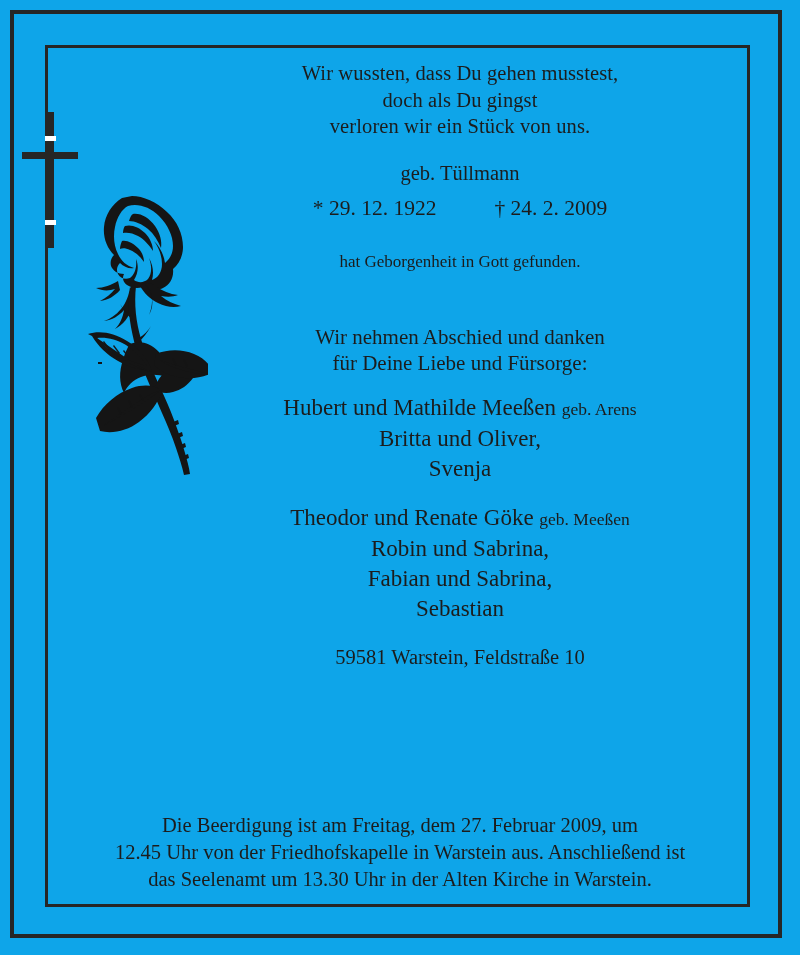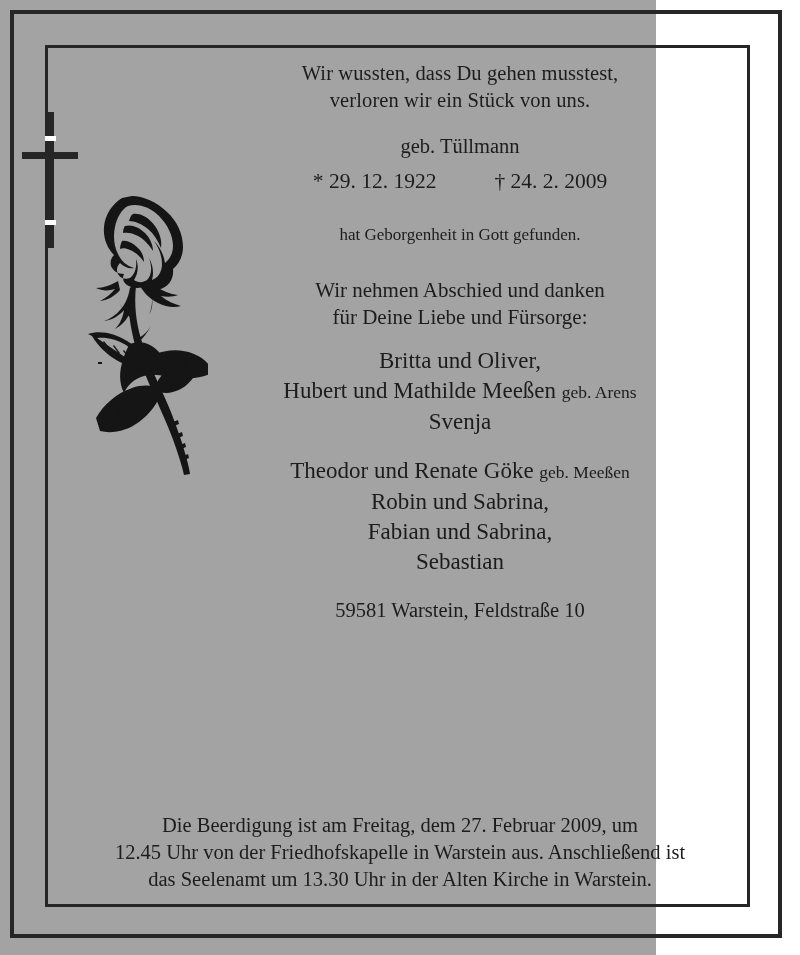--- a/index.html
+++ b/index.html
@@ -12,22 +12,22 @@
     background: #ffffff;
     font-family: "Liberation Serif", "DejaVu Serif", serif;
     color: #1c1c1c;
     overflow: hidden;
   }
 
   
   #notice {
     position: absolute;
     left: 0; top: 0;
-    width: 656px; height: 955px;
-    background: #a3a3a3;
+    width: 800px; height: 955px;
+    background: #0ea5e9;
   }
   #outer-frame {
     position: absolute;
     left: 10px; top: 10px;
     width: 772px; height: 928px;
     border: 4px solid #262626;
     box-sizing: border-box;
   }
   #inner-frame {
     position: absolute;
@@ -119,21 +119,21 @@
   .consolation {
     font-size: 17px;
     line-height: 27px;
     margin-top: 26px;
     white-space: nowrap;
   }
 
   .thanks {
     font-size: 21px;
     line-height: 26.5px;
-    margin-top: 29px;
+    margin-top: 49px;
   }
   .thanks div { white-space: nowrap; }
 
   .family-group { margin-top: 16px; }
   .family-group.second { margin-top: 19px; }
   .family-line {
     font-size: 23px;
     line-height: 30px;
     white-space: nowrap;
   }
@@ -255,42 +255,43 @@
 
         <path d="M20 176 L24 176 L24 178 L20 178 Z"></path>
       </g>
     </svg>
   </div>
 
   <div id="text-column">
 
     <div class="epigraph">
       <div>Wir wussten, dass Du gehen musstest,</div>
+      <div>doch als Du gingst</div>
       <div>verloren wir ein Stück von uns.</div>
     </div>
 
     <div class="maiden">geb. Tüllmann</div>
 
     <div class="dates">
       <span class="birth">* 29. 12. 1922</span><span class="death">† 24. 2. 2009</span>
     </div>
 
     <div class="consolation">hat Geborgenheit in Gott gefunden.</div>
 
     <div class="thanks">
       <div>Wir nehmen Abschied und danken</div>
       <div>für Deine Liebe und Fürsorge:</div>
     </div>
 
     <div class="family-group first">
-      <div class="family-line">Britta und Oliver,</div>
       <div class="family-line">
         <span>Hubert und Mathilde Meeßen</span>
         <span class="nee">geb. Arens</span>
       </div>
+      <div class="family-line">Britta und Oliver,</div>
       <div class="family-line">Svenja</div>
     </div>
 
     <div class="family-group second">
       <div class="family-line">
         <span>Theodor und Renate Göke</span>
         <span class="nee">geb. Meeßen</span>
       </div>
       <div class="family-line">Robin und Sabrina,</div>
       <div class="family-line">Fabian und Sabrina,</div>

